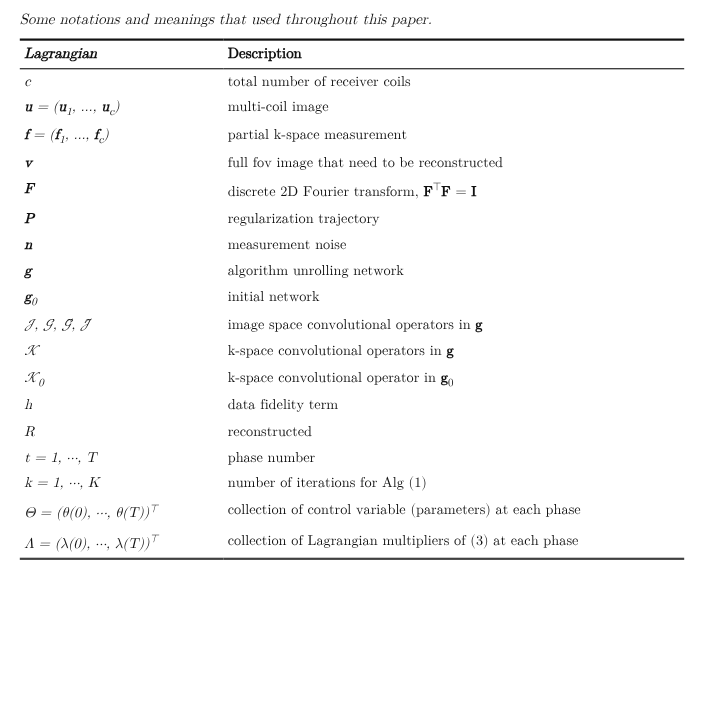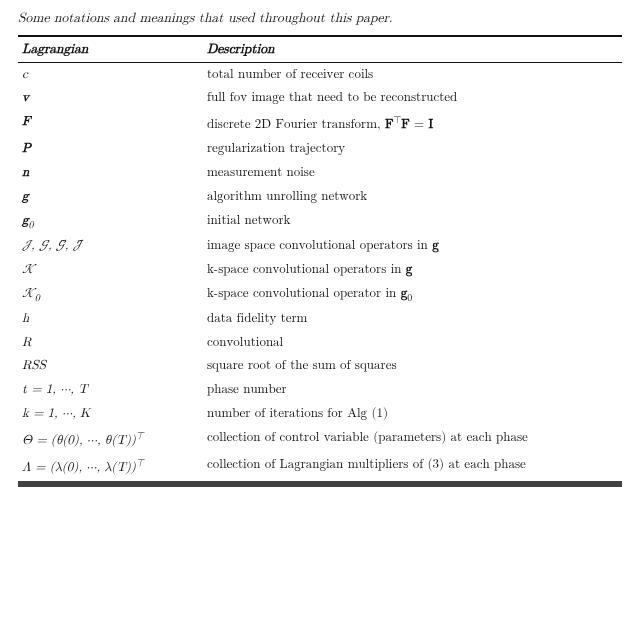--- a/index.html
+++ b/index.html
@@ -23,30 +23,29 @@
       border-collapse: collapse;
       margin-top: 2px;
     }
     thead tr th {
       font-weight: bold;
       font-size: 13.5px;
       text-align: left;
       padding: 4px 8px 4px 4px;
       border-top: 2px solid #111;
       border-bottom: 1.5px solid #111;
-      font-style: italic;
     }
     tbody tr td {
       padding: 2.5px 8px 2.5px 4px;
       vertical-align: top;
       font-size: 13px;
       line-height: 1.45;
     }
     tbody tr:last-child td {
-      border-bottom: 6px solid #404040;
+      border-bottom: 2px solid #404040;
     }
     .expr-col {
       width: 185px;
       font-style: italic;
     }
     .desc-col {
       width: auto;
     }
     sub { font-size: 10px; }
     sup { font-size: 10px; }
@@ -60,20 +59,28 @@
   <thead>
     <tr>
       <th class="expr-col">Lagrangian</th>
       <th class="desc-col">Description</th>
     </tr>
   </thead>
   <tbody id="table-body">
   <tr>
         <td class="expr-col"><i>c</i></td>
         <td class="desc-col">total number of receiver coils</td>
+      </tr>
+      <tr>
+        <td class="expr-col"><b>u</b> = (<b>u</b><sub>1</sub>, …, <b>u</b><sub><i>c</i></sub>)</td>
+        <td class="desc-col">multi-coil image</td>
+      </tr>
+      <tr>
+        <td class="expr-col"><b>f</b> = (<b>f</b><sub>1</sub>, …, <b>f</b><sub><i>c</i></sub>)</td>
+        <td class="desc-col">partial k-space measurement</td>
       </tr>
       <tr>
         <td class="expr-col"><b>v</b></td>
         <td class="desc-col">full fov image that need to be reconstructed</td>
       </tr>
       <tr>
         <td class="expr-col"><b>F</b></td>
         <td class="desc-col">discrete 2D Fourier transform, <b>F</b><sup>⊤</sup><b>F</b> = <b>I</b></td>
       </tr>
       <tr>
@@ -103,25 +110,21 @@
       <tr>
         <td class="expr-col"><i>𝒦</i><sub>0</sub></td>
         <td class="desc-col">k-space convolutional operator in <b>g</b><sub>0</sub></td>
       </tr>
       <tr>
         <td class="expr-col"><i>h</i></td>
         <td class="desc-col">data fidelity term</td>
       </tr>
       <tr>
         <td class="expr-col"><i>R</i></td>
-        <td class="desc-col">convolutional</td>
-      </tr>
-      <tr>
-        <td class="expr-col">RSS</td>
-        <td class="desc-col">square root of the sum of squares</td>
+        <td class="desc-col">reconstructed</td>
       </tr>
       <tr>
         <td class="expr-col"><i>t</i> = 1, ⋯, <i>T</i></td>
         <td class="desc-col">phase number</td>
       </tr>
       <tr>
         <td class="expr-col"><i>k</i> = 1, ⋯, <i>K</i></td>
         <td class="desc-col">number of iterations for Alg (1)</td>
       </tr>
       <tr>

